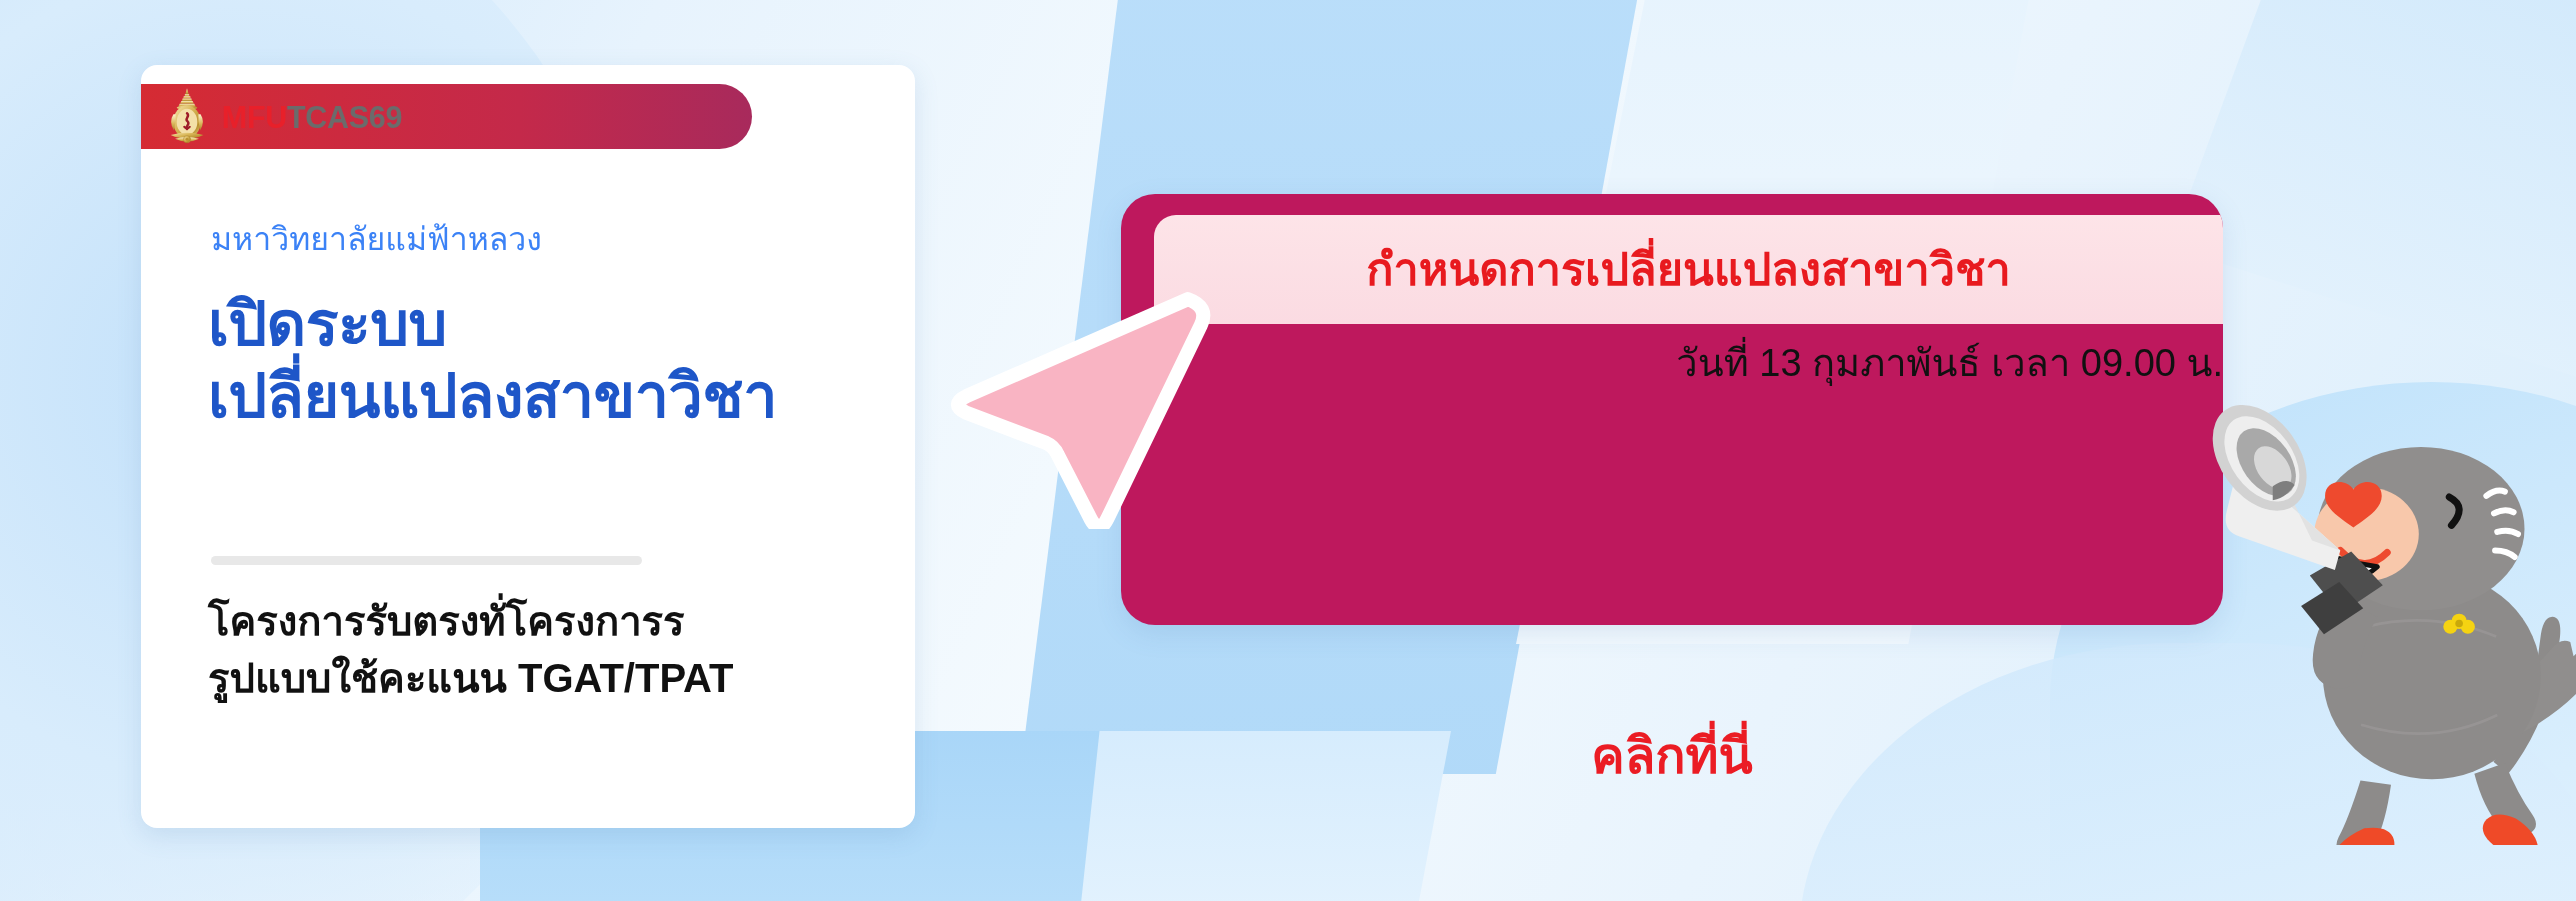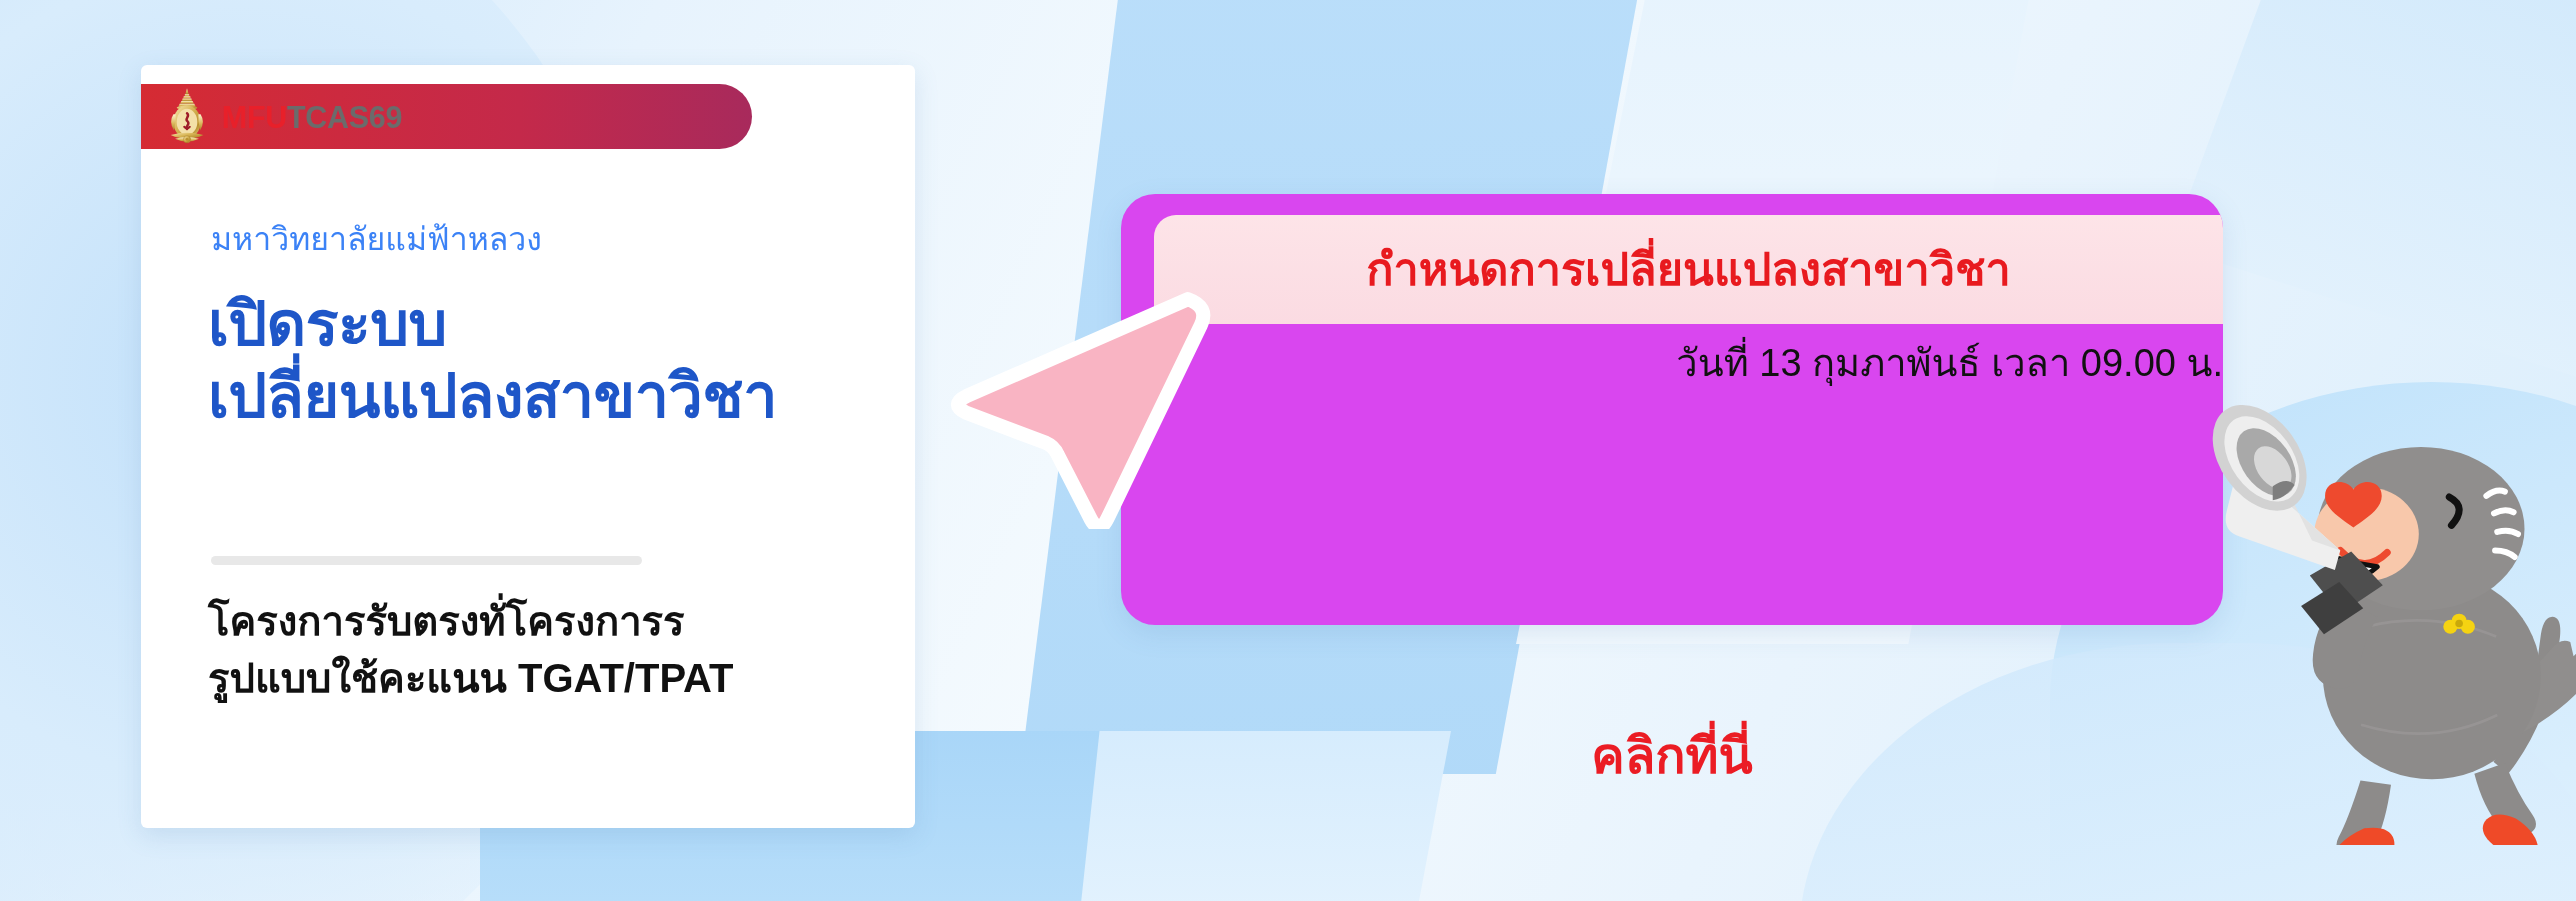--- a/index.html
+++ b/index.html
@@ -35,21 +35,21 @@
   .bg-round-right2 { position:absolute; left:1799px; top:643px; width:818px; height:491px;
         background:linear-gradient(170deg,#cfe8fc 0%,#e6f4fe 100%);
         border-radius:46% 46% 0 0 / 60% 60% 0 0; opacity:.85; }
   .bg-topright { position:absolute; left:2170px; top:-87px; width:491px; height:491px;
         background:linear-gradient(200deg,#cde7fb 0%,#e8f4fd 100%);
         clip-path:polygon(25% 0%, 100% 0%, 100% 100%, 0% 68%); opacity:.9; }
 
   
   .card-left {
     position:absolute; left:141px; top:65px; width:774px; height:763px;
-    background:#ffffff; border-radius:6px;
+    background:#ffffff; border-radius:16px;
     box-shadow:0 7.6px 25px rgba(80,130,180,.16);
     overflow:hidden; z-index:3;
   }
   .red-band {
     position:absolute; left:0; top:19px; width:611px; height:65px;
     background:linear-gradient(90deg,#d52b33 0%,#c4294a 62%,#a82a5c 100%);
     border-top-right-radius:38px; border-bottom-right-radius:38px;
   }
   .brand-row {
     position:absolute; left:21px; top:19.6px; height:65px;
@@ -81,21 +81,21 @@
   .sub-block div { white-space:nowrap; }
 
   
   .arrow-cursor {
     position:absolute; left:927px; top:273px; width:284px; height:256px; z-index:5;
   }
 
   
   .card-right {
     position:absolute; left:1121px; top:194px; width:1102px; height:431px;
-    background:#d946ef; border-radius:34px;
+    background:#be185d; border-radius:34px;
     box-shadow:0 8.7px 26px rgba(80,130,180,.15);
     z-index:2; overflow:hidden;
   }
   .pink-banner {
     position:absolute; left:33px; top:21px; width:1069px; height:109px;
     background:linear-gradient(180deg,#fde4e8 0%,#fbdbe2 100%);
     border-top-left-radius:22px;
     display:flex; align-items:center; justify-content:center;
   }
   .pink-banner-title {

